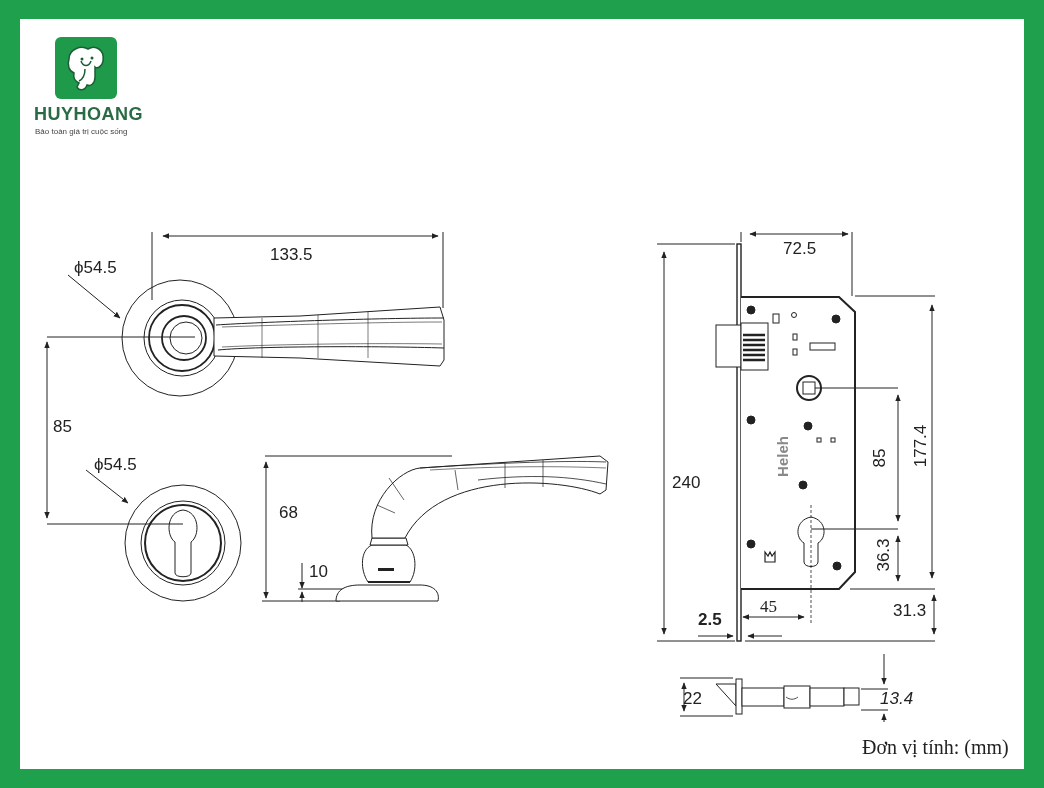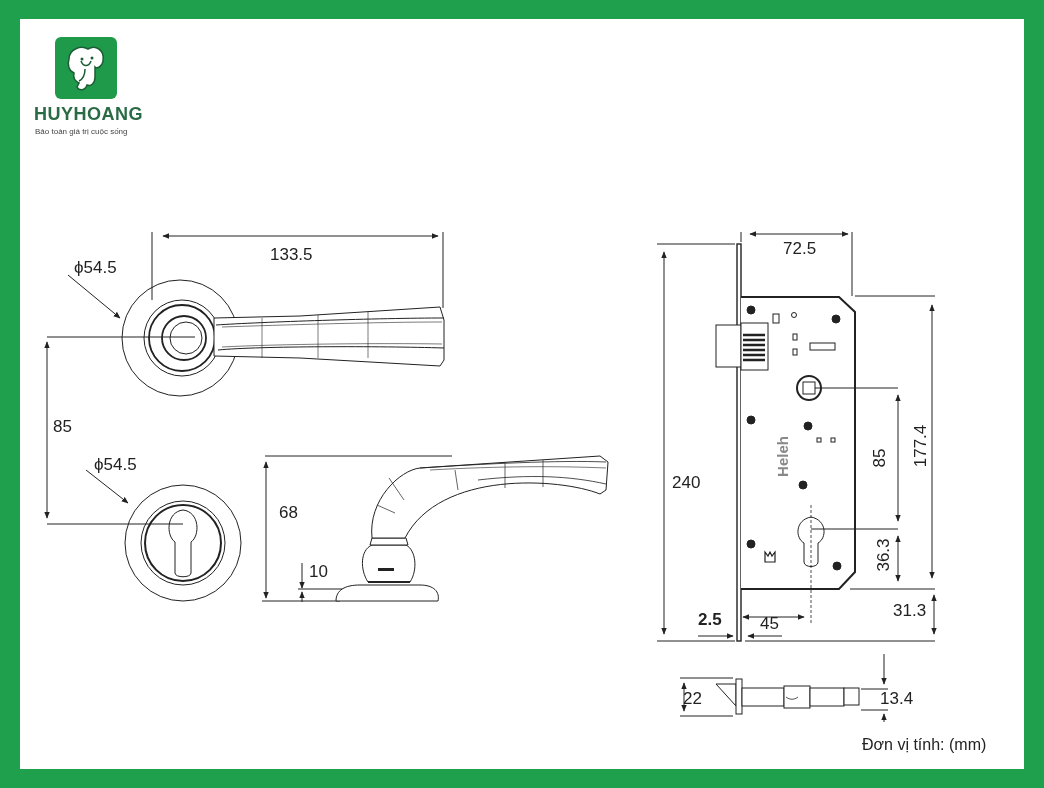--- a/index.html
+++ b/index.html
@@ -4,21 +4,21 @@
   <style>
     html, body { margin: 0; padding: 0; }
     body { width: 1044px; height: 788px; background: #1ea04c; position: relative; overflow: hidden; font-family: "Liberation Sans", sans-serif; }
     .frame { position: absolute; left: 20px; top: 19px; width: 1004px; height: 750px; background: #ffffff; }
     .logo-box { position: absolute; left: 55px; top: 37px; width: 62px; height: 62px; background: #1e9a4a; border-radius: 6px; }
     .brand { position: absolute; left: 34px; top: 103px; font-size: 19px; font-weight: bold; color: #2a6b45; letter-spacing: 0.5px; font-family: "Liberation Sans", sans-serif; transform: scaleX(0.95); transform-origin: left; }
     .tagline { position: absolute; left: 35px; top: 127px; font-size: 8px; color: #444; font-family: "Liberation Sans", sans-serif; text-align: right; }
     svg.drawing { position: absolute; left: 0; top: 0; }
     .lbl { position: absolute; font-size: 17px; color: #222; font-family: "Liberation Sans", sans-serif; white-space: nowrap; }
     .lbl.rot { transform: rotate(-90deg); transform-origin: center; }
-    .unit { position: absolute; left: 862px; top: 736px; font-size: 16px; color: #222; font-family: Liberation Sans, sans-serif; }
+    .unit { position: absolute; left: 862px; top: 736px; font-size: 20px; color: #222; font-family: Liberation Serif, serif; }
   </style>
 </head>
 <body>
 
 <div class="frame"></div>
 
 <div class="logo-box">
   <svg width="62" height="62" viewBox="0 0 62 62">
     <path d="M14 22 C14 12 26 8 33 12 C40 8 50 12 48 24 C47 30 42 32 40 30 L40 40 C40 46 36 50 32 48 C30 54 24 54 22 50 L24 46 C20 44 18 40 19 36 C14 34 12 28 14 22 Z" fill="#fff" stroke="#1b5e35" stroke-width="1.5"></path>
     <path d="M26 24 C28 30 34 30 36 24" fill="none" stroke="#1b5e35" stroke-width="1.5"></path>
@@ -174,19 +174,19 @@
 <div class="lbl" style="left:271px;top:503px;margin-left:8px;">68</div>
 <div class="lbl" style="left:309px;top:562px;text-align:right;">10</div>
 
 <div class="lbl" style="left:783px;top:239px;">72.5</div>
 <div class="lbl" style="left:672px;top:437px;margin-top:36px;">240</div>
 <div class="lbl rot" style="left:871px;top:448px;">85</div>
 <div class="lbl rot" style="left:900px;top:436px;">177.4</div>
 <div class="lbl rot" style="left:867px;top:545px;">36.3</div>
 <div class="lbl" style="left:893px;top:601px;">31.3</div>
 <div class="lbl" style="left:698px;top:610px;font-weight:bold;">2.5</div>
-<div class="lbl" style="left:760px;top:614px;">45</div>
+<div class="lbl" style="left:760px;top:597px;font-family:Liberation Serif, serif;">45</div>
 <div class="lbl rot" style="left:762px;top:448px;font-size:15px;font-weight:bold;color:#888;">Heleh</div>
 
 <div class="lbl" style="left:683px;top:689px;">22</div>
-<div class="lbl" style="left:880px;top:689px;">13.4</div>
+<div class="lbl" style="left:880px;top:689px;font-style:italic;">13.4</div>
 
 <div class="unit">Đơn vị tính: (mm)</div>
 
 </body></html>

